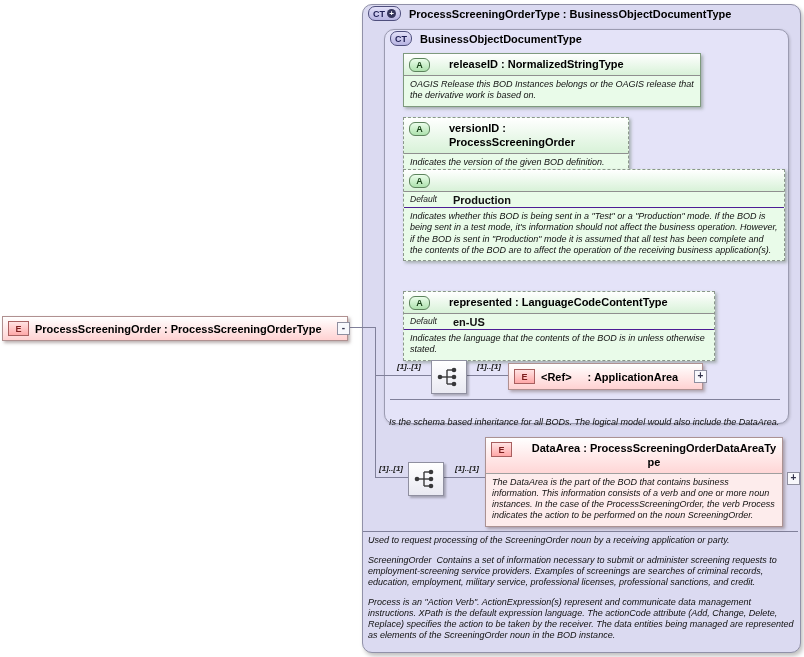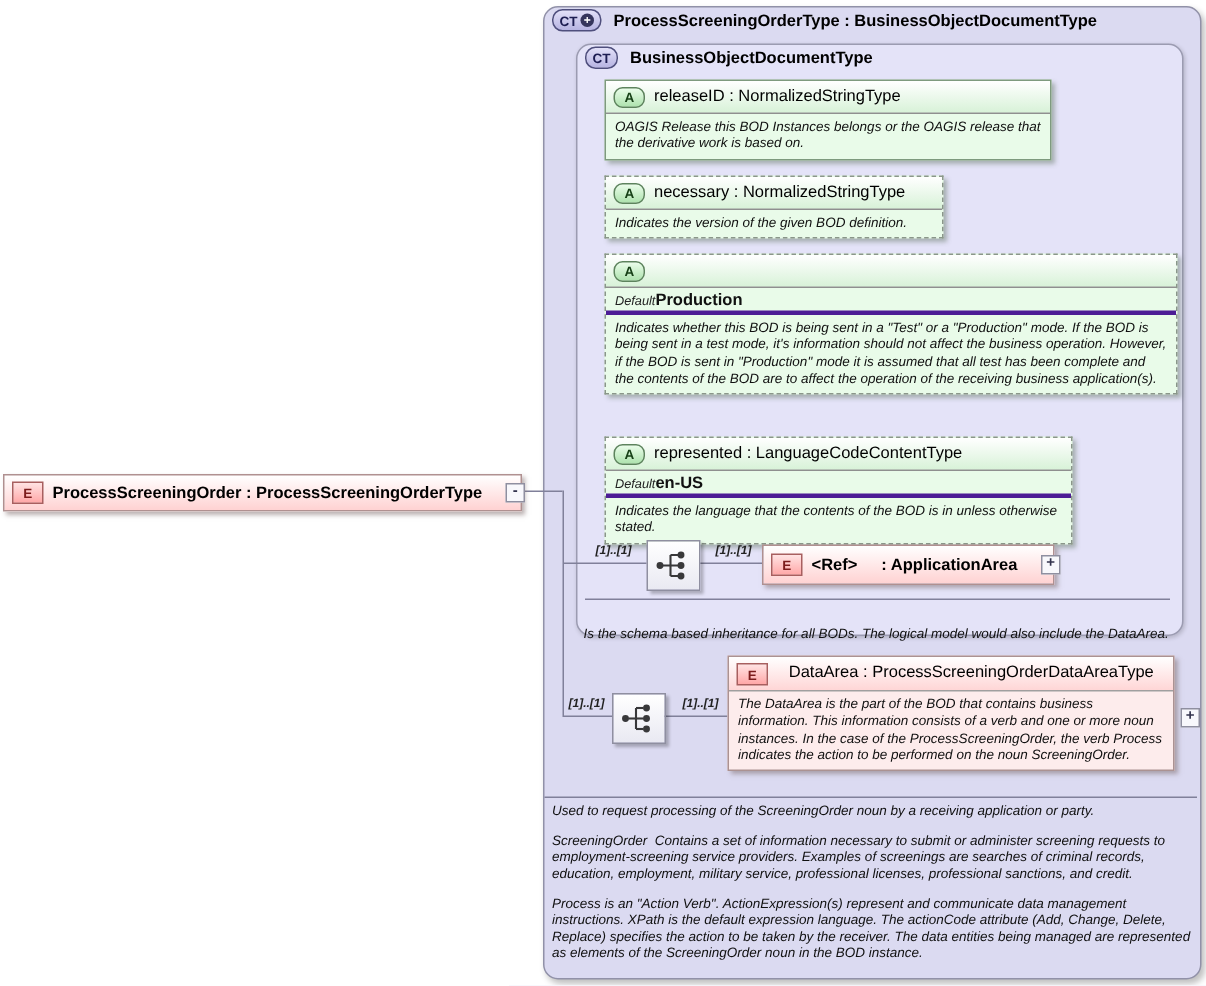--- a/index.html
+++ b/index.html
@@ -34,24 +34,24 @@
            background:linear-gradient(180deg,#ffe3e3,#ffa8a8);border:1px solid #a85f5f;
            color:#7c1d1d;font-size:9px;font-weight:bold;margin-right:6px;flex:none;}
 
   
   .attr-box{position:absolute;border:1px solid #7e9a7e;background:#e9fbe9;
             box-shadow:2px 2px 3px rgba(90,110,90,.45);}
   .attr-box.dashed{border:1px dashed #8a968a;}
   .attr-head{display:flex;align-items:flex-start;padding:4px 5px 3px 5px;
              background:linear-gradient(180deg,#ffffff 0%,#d8f2d8 100%);
              border-bottom:1px solid #8f8f8f;}
-  .attr-title{font-size:11px;font-weight:normal;line-height:1.25;}
+  .attr-title{font-size:11px;font-weight:bold;line-height:1.25;margin-left:13px;}
   .attr-title.center{flex:1;text-align:center;word-break:break-all;}
-  .defrow{display:flex;align-items:center;padding:2px 6px 1px 6px;
-          border-bottom:3px solid #4c1d95;}
+  .defrow{display:flex;align-items:flex-start;gap:16px;padding:2px 6px 1px 6px;
+          border-bottom:1px solid #4c1d95;}
   .deflabel{font-size:8.5px;font-style:italic;color:#222;}
   .defval{font-size:11px;font-weight:bold;color:#111;}
   .annot{font-size:9px;font-style:italic;color:#101010;padding:3px 6px 4px 6px;line-height:1.25;}
 
   
   .box-e{position:absolute;display:flex;align-items:center;padding:0 5px;
          background:linear-gradient(180deg,#ffffff 0%,#ffd2d2 100%);
          border:1px solid #b09090;box-shadow:2px 2px 3px rgba(120,100,100,.5);}
   .elem-name{font-size:11px;font-weight:bold;white-space:nowrap;}
   .elem-box-big{position:absolute;border:1px solid #ab9292;background:#fdecec;
@@ -113,21 +113,21 @@
     <div class="attr-head">
       <span class="badge-a">A</span>
       <span class="attr-title">releaseID : NormalizedStringType</span>
     </div>
     <div class="annot">OAGIS Release this BOD Instances belongs or the OAGIS release that the derivative work is based on.</div>
   </div>
 
   <div class="attr-box dashed" style="left:403px;top:117px;width:224px;">
     <div class="attr-head">
       <span class="badge-a">A</span>
-      <span class="attr-title">necessary : NormalizedStringType</span>
+      <span class="attr-title">versionID : ProcessScreeningOrder</span>
     </div>
     <div class="annot">Indicates the version of the given BOD definition.</div>
   </div>
 
   <div class="attr-box dashed" style="left:403px;top:169px;width:380px;">
     <div class="attr-head">
       <span class="badge-a">A</span>
     </div>
     <div class="defrow">
       <span class="deflabel">Default</span>

